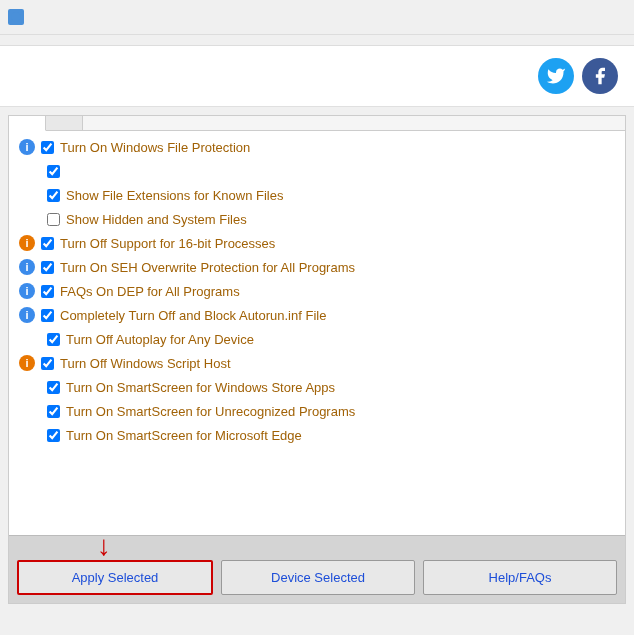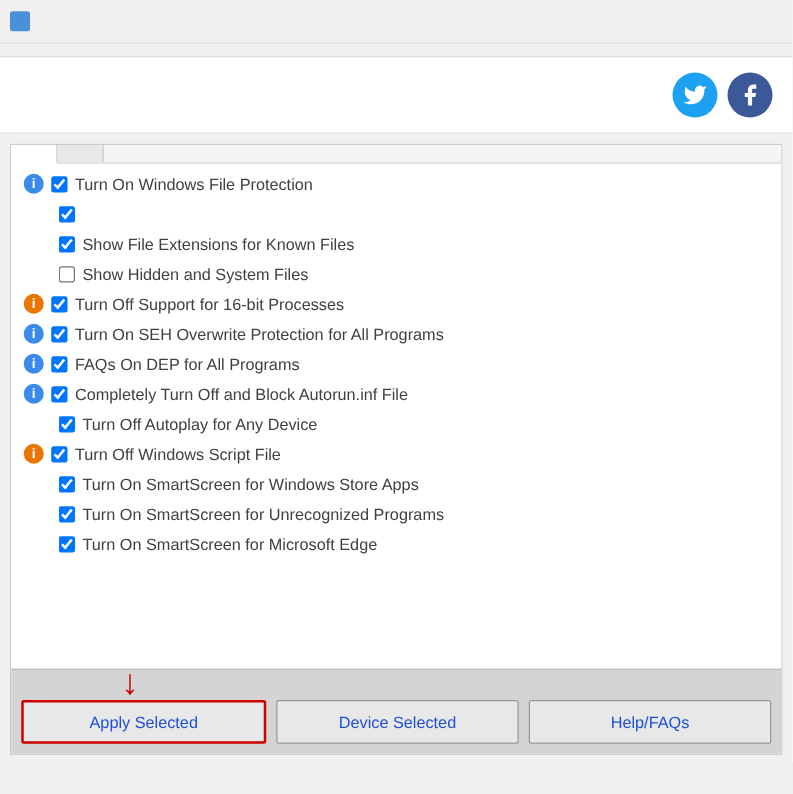--- a/index.html
+++ b/index.html
@@ -156,21 +156,21 @@
       flex-shrink: 0;
       color: white;
     }
     .item-checkbox {
       margin-right: 6px;
       cursor: pointer;
       flex-shrink: 0;
     }
     .item-label {
       font-size: 13px;
-      color: #404040;
+      color: #a16207;
     }
     .item-indent {
       margin-left: 22px;
     }
     .bottom-buttons {
       display: flex;
       gap: 8px;
       margin-top: 4px;
     }
     .bottom-btn {
@@ -302,21 +302,21 @@
         <span class="item-label">Completely Turn Off and Block Autorun.inf File</span>
       </div>
       <div class="list-item item-indent">
         <div style="width:6px;"></div>
         <input type="checkbox" class="item-checkbox" checked="" style="">
         <span class="item-label">Turn Off Autoplay for Any Device</span>
       </div>
       <div class="list-item">
         <div class="info-icon" style="background:#e87600;">i</div>
         <input type="checkbox" class="item-checkbox" checked="" style="">
-        <span class="item-label">Turn Off Windows Script File</span>
+        <span class="item-label">Turn Off Windows Script Host</span>
       </div>
       <div class="list-item item-indent">
         <div style="width:6px;"></div>
         <input type="checkbox" class="item-checkbox" checked="" style="">
         <span class="item-label">Turn On SmartScreen for Windows Store Apps</span>
       </div>
       <div class="list-item item-indent">
         <div style="width:6px;"></div>
         <input type="checkbox" class="item-checkbox" checked="" style="">
         <span class="item-label">Turn On SmartScreen for Unrecognized Programs</span>

